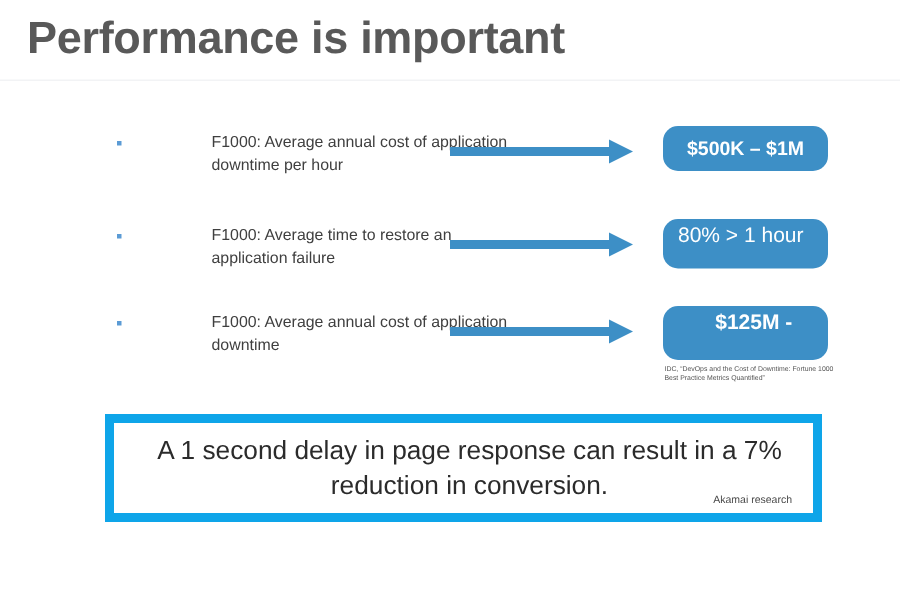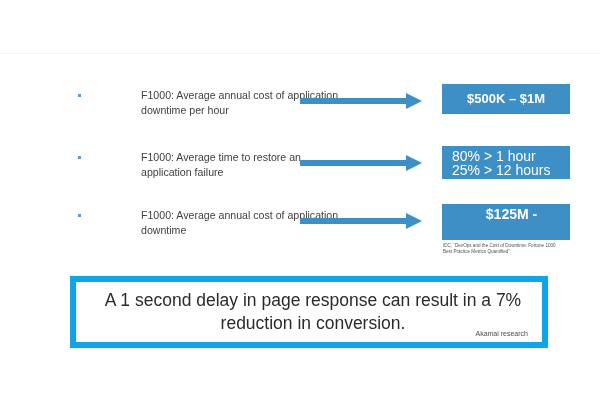--- a/index.html
+++ b/index.html
@@ -97,24 +97,25 @@
     border-bottom: 8px solid transparent;
     border-left: 16px solid #3d8fc6;
   }
   #arrow-1 { top: 93px; }
   #arrow-2 { top: 155px; }
   #arrow-3 { top: 213px; }
   
   .value-box {
     position: absolute;
     left: 442px;
-    width: 128px;
+    width: 110px;
     background: #3d8fc6;
     color: #ffffff;
     box-sizing: border-box;
+    border-radius: 10px;
   }
   #value-box-1 {
     top: 84px;
     height: 30px;
     font-size: 13px;
     font-weight: 600;
     text-align: center;
     line-height: 30px;
   }
   #value-box-2 {
@@ -174,20 +175,21 @@
     font-size: 7px;
     color: #4a4a4a;
   }
 </style>
 </head>
 <body>
 
 <div id="slide">
 
   <div id="title-area">
+    <div id="page-title">Performance is important</div>
     <div id="title-rule"></div>
   </div>
 
   <div class="bullet-row" id="bullet-row-1">
     <span class="bullet-marker"></span>
     <span class="bullet-text">F1000: Average annual cost of application downtime per hour</span>
   </div>
   <div class="arrow" id="arrow-1">
     <span class="shaft"></span>
     <span class="head"></span>
@@ -199,21 +201,20 @@
   <div class="bullet-row" id="bullet-row-2">
     <span class="bullet-marker"></span>
     <span class="bullet-text">F1000: Average time to restore an application failure</span>
   </div>
   <div class="arrow" id="arrow-2">
     <span class="shaft"></span>
     <span class="head"></span>
   </div>
   <div class="value-box" id="value-box-2">
     <span class="vb-line">80% &gt; 1 hour</span>
-    <span class="vb-line">25% &gt; 12 hours</span>
   </div>
 
   <div class="bullet-row" id="bullet-row-3">
     <span class="bullet-marker"></span>
     <span class="bullet-text">F1000: Average annual cost of application downtime</span>
   </div>
   <div class="arrow" id="arrow-3">
     <span class="shaft"></span>
     <span class="head"></span>
   </div>

